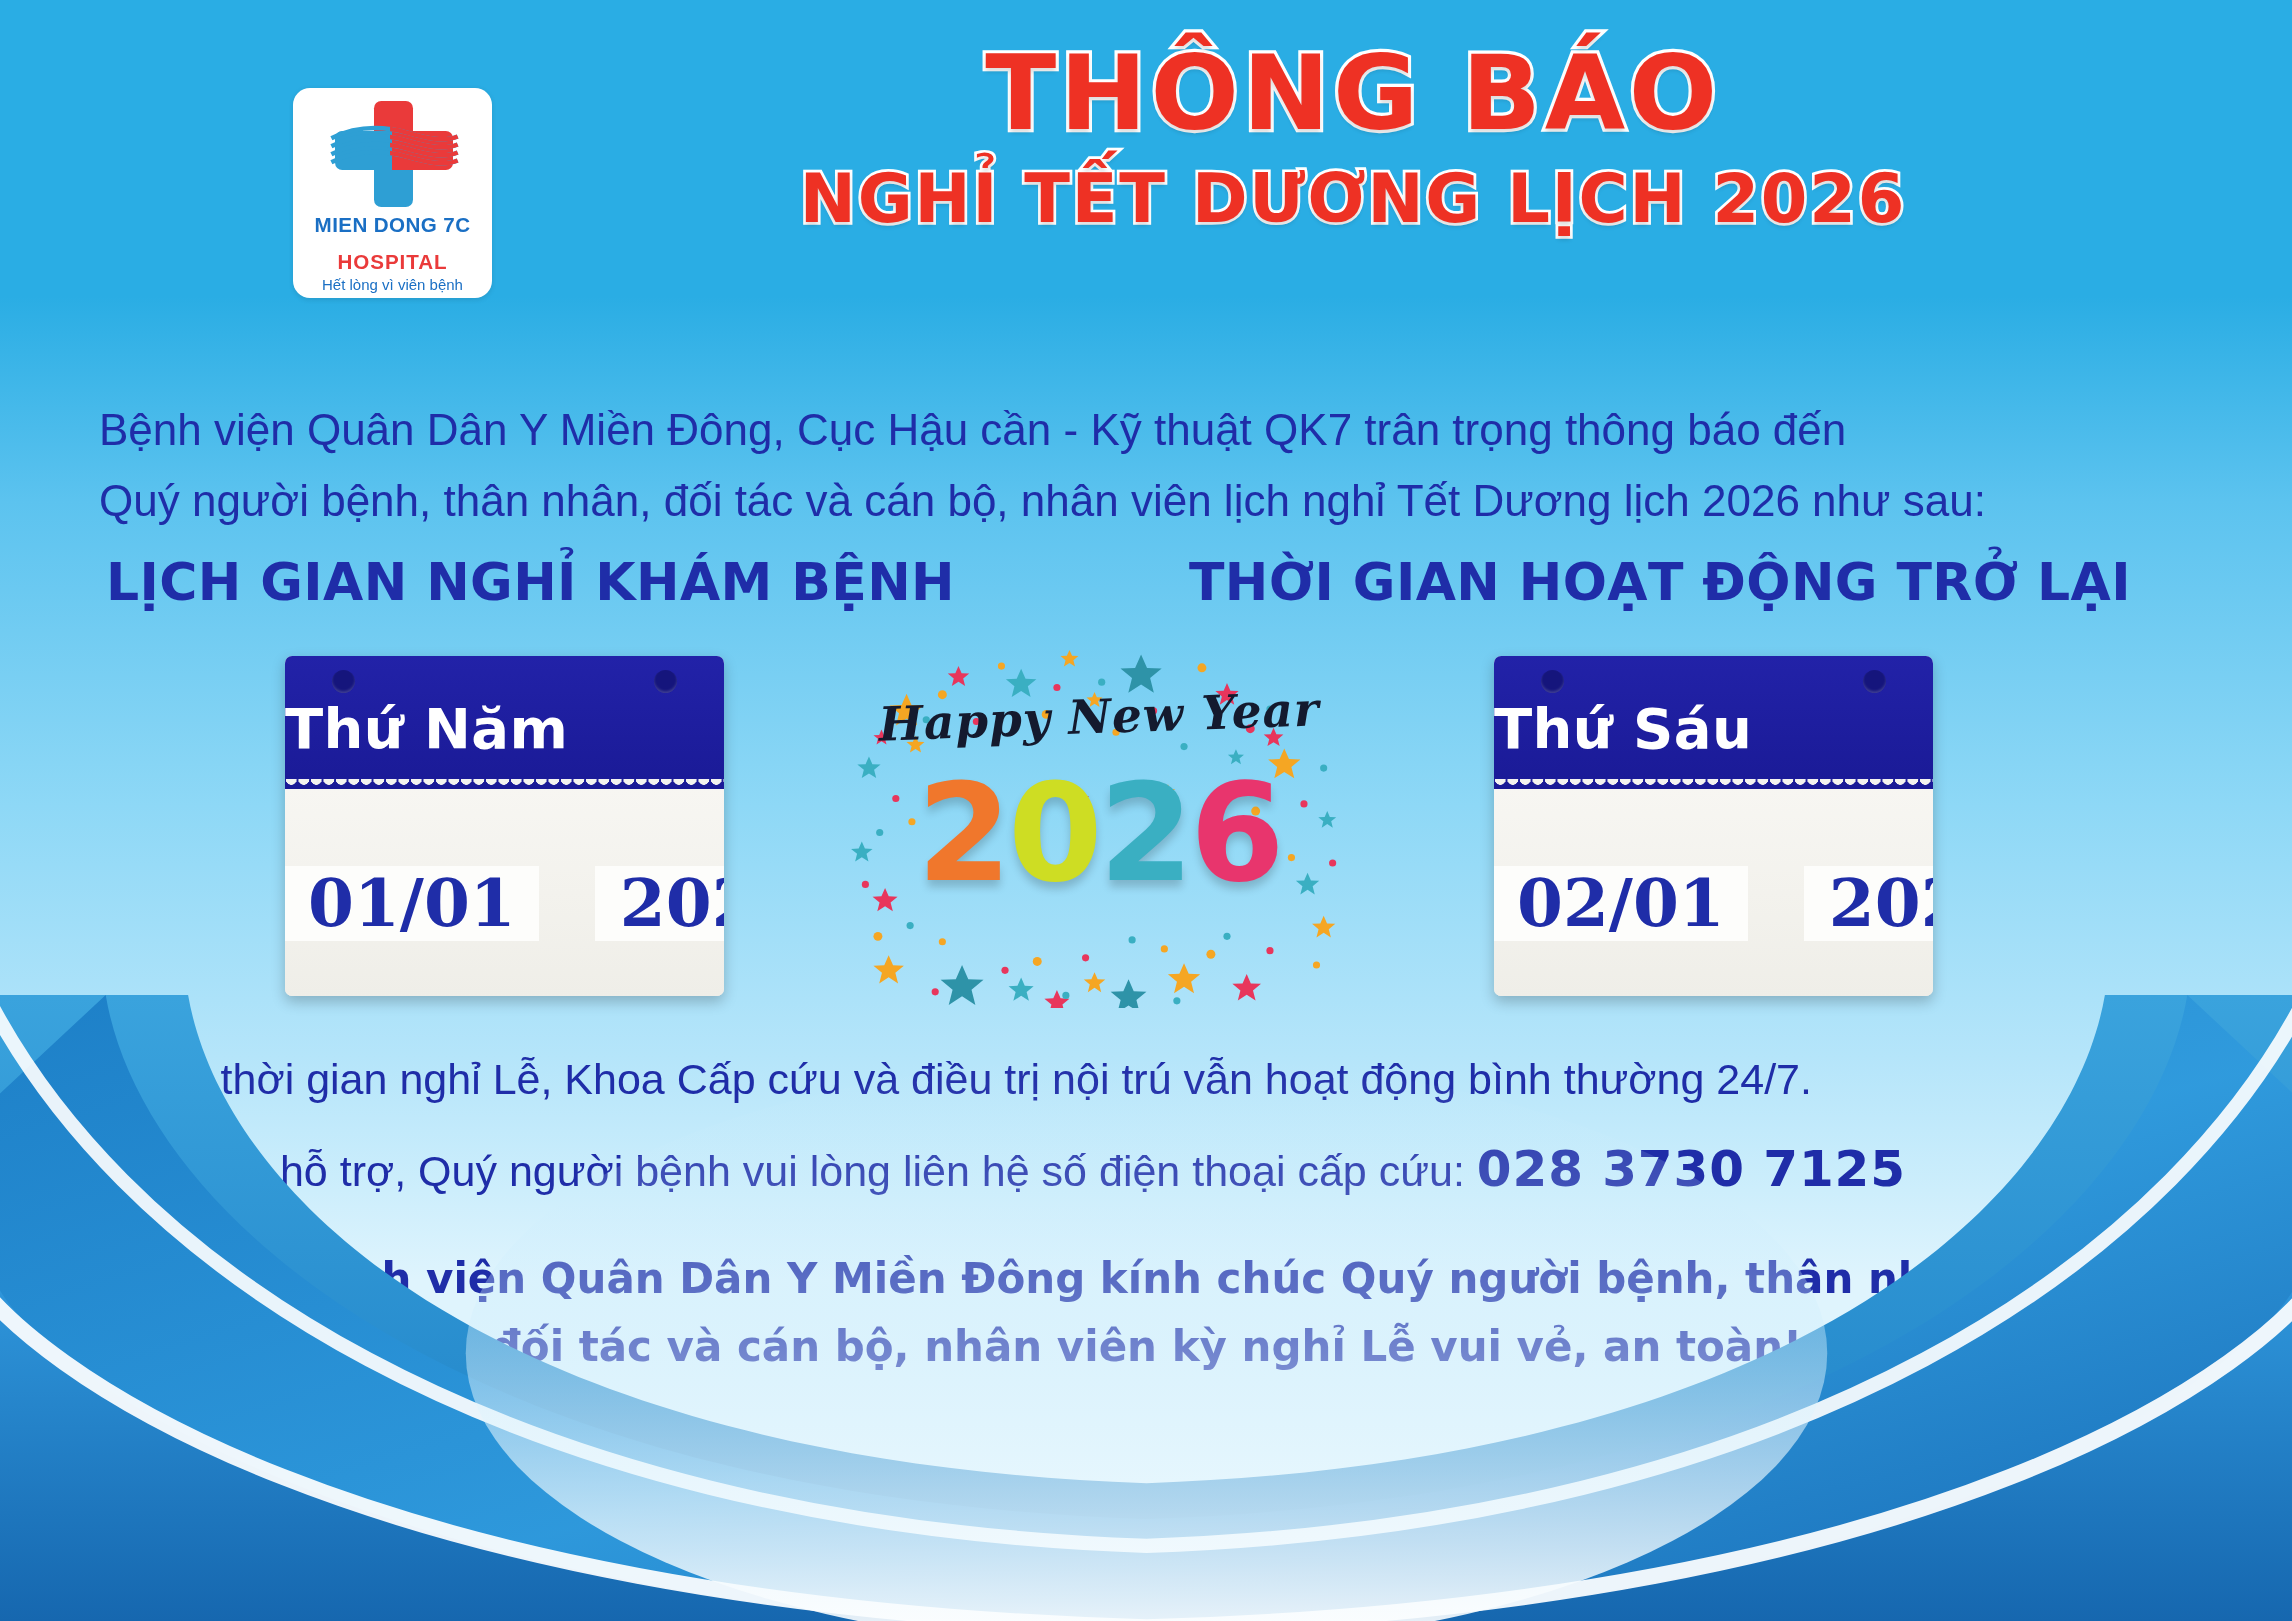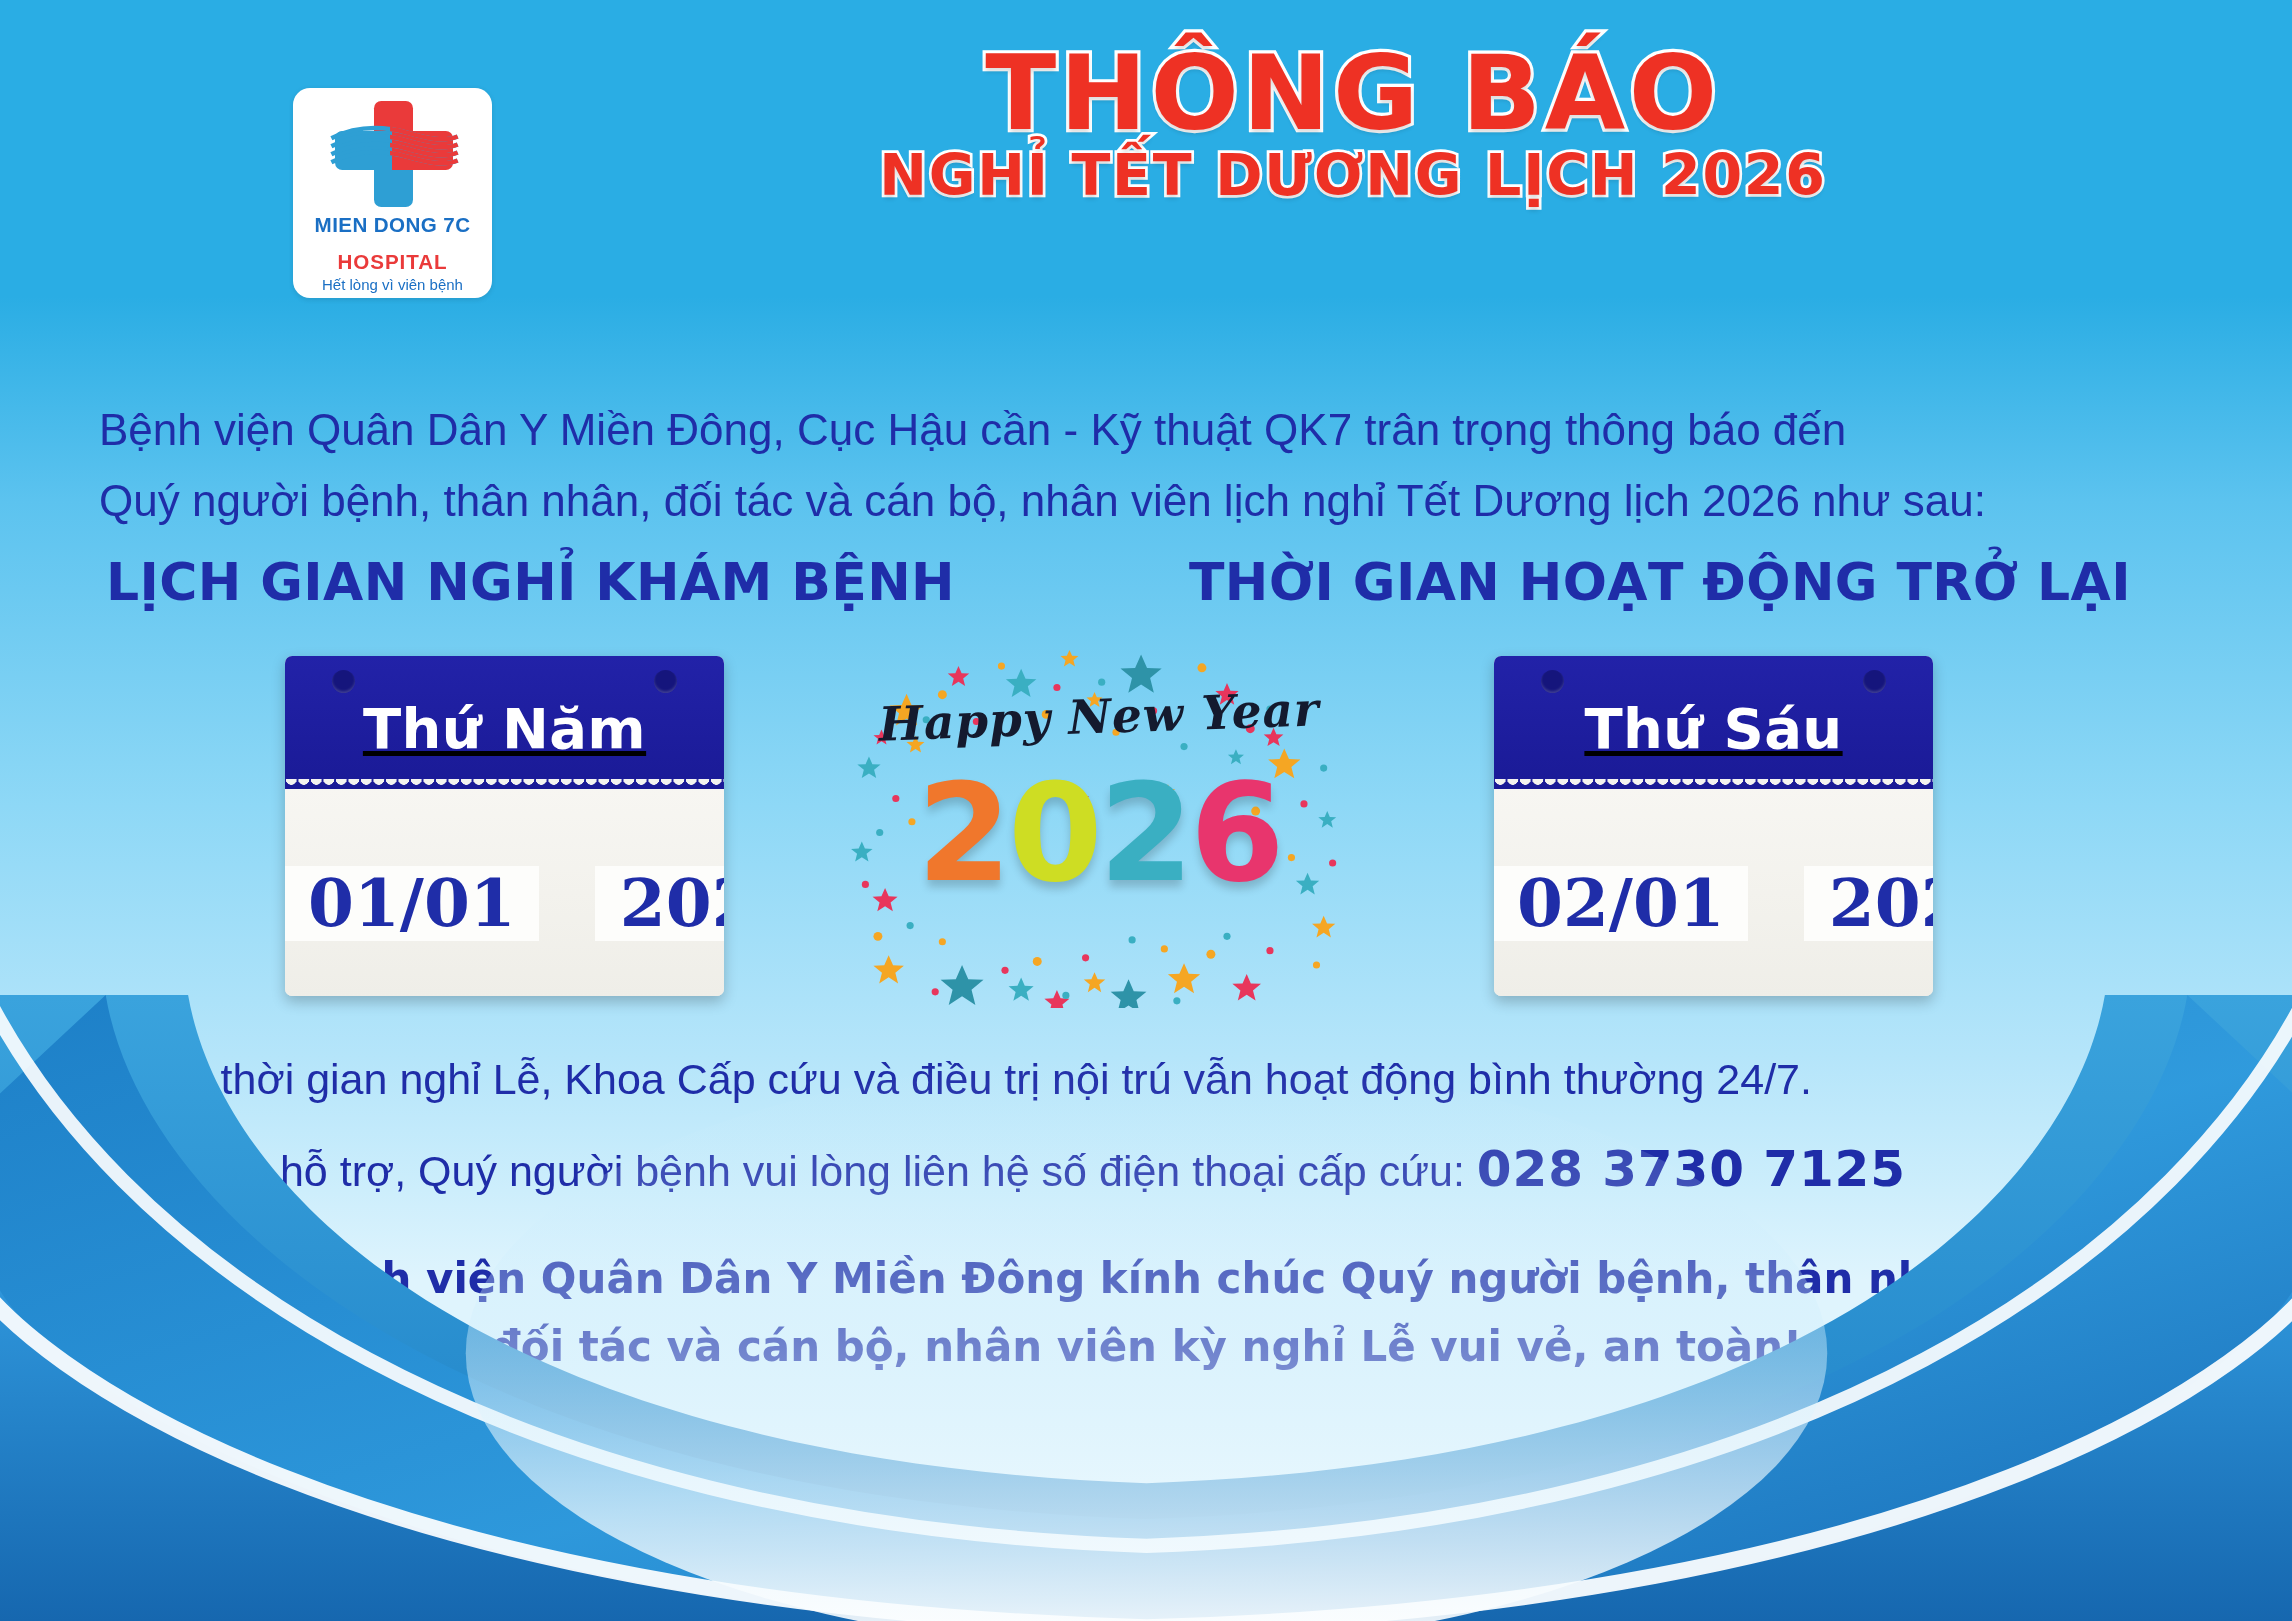--- a/index.html
+++ b/index.html
@@ -67,22 +67,22 @@
   .title-main {
     font-family: "DejaVu Sans", sans-serif;
     font-size: 104px; font-weight: bold; color: #ee3124;
     letter-spacing: 3.6px; line-height: 1.0;
     -webkit-text-stroke: 6.3px #ffffff;
     paint-order: stroke fill;
     text-shadow: 0 3.6px 4.5px rgba(0,0,0,0.13);
   }
   .title-sub {
     font-family: "DejaVu Sans", sans-serif;
-    font-size: 57px; font-weight: bold; color: #ee3124;
-    letter-spacing: 1.8px; line-height: 1.0; margin-top: 2px;
+    font-size: 67px; font-weight: bold; color: #ee3124;
+    letter-spacing: 1.8px; line-height: 1.0; margin-top: 21px;
     -webkit-text-stroke: 5.4px #ffffff;
     paint-order: stroke fill;
     text-shadow: 0 3.6px 4.5px rgba(0,0,0,0.13);
   }
 
   
   .intro {
     position: absolute; left: 99px; top: 394px; width: 2114px;
     color: #1f2da8; font-size: 44px; line-height: 1.62;
     font-family: "Liberation Sans", sans-serif;
@@ -104,21 +104,21 @@
     position: absolute; top: 656px; width: 439px; height: 340px;
     border-radius: 7.2px; overflow: hidden;
     box-shadow: 0 5.4px 14.3px rgba(0,0,0,0.22);
     background: #f4f3ef;
   }
   .cal.left  { left: 285px; }
   .cal.right { left: 1494px; }
   .cal-top {
     position: relative; height: 133px;
     background: linear-gradient(to bottom, #2222a8 0%, #1a1a96 100%);
-    display: flex; align-items: center; justify-content: center; text-decoration: underline;
+    display: flex; align-items: center; 
   }
   .cal-top .peg {
     position: absolute; top: 14.3px; width: 23px; height: 23px;
     border-radius: 50%; background: #15157c;
     box-shadow: inset 0 -1.8px 2.7px rgba(255,255,255,0.18);
   }
   .cal-top .peg.l { left: 47px; }
   .cal-top .peg.r { right: 47px; }
   .cal-day {
     font-family: "DejaVu Sans", sans-serif;

